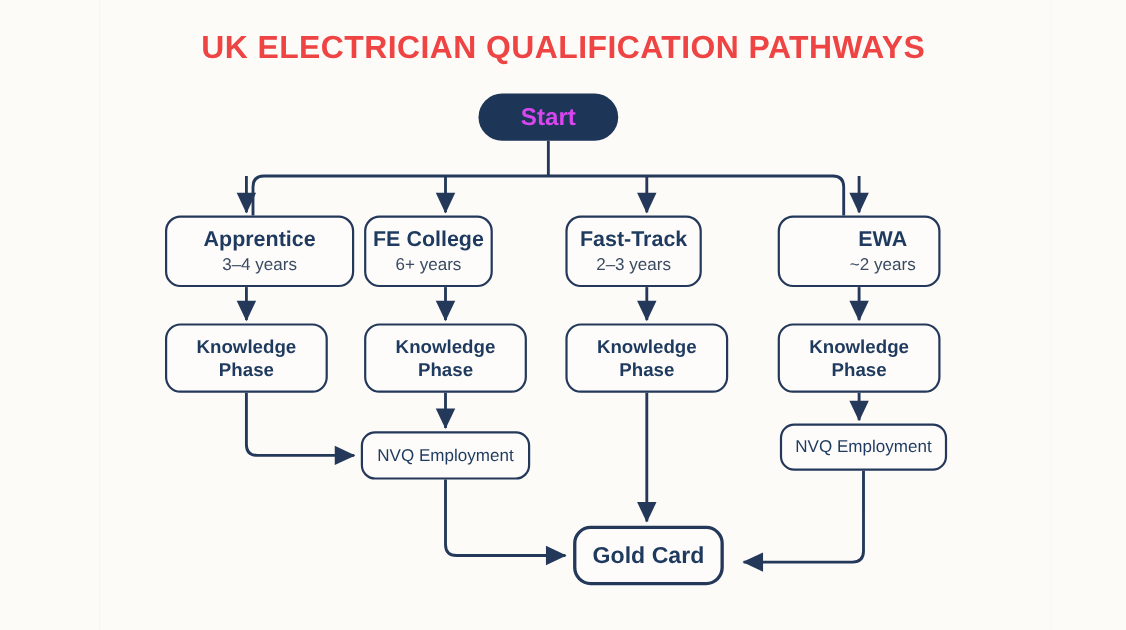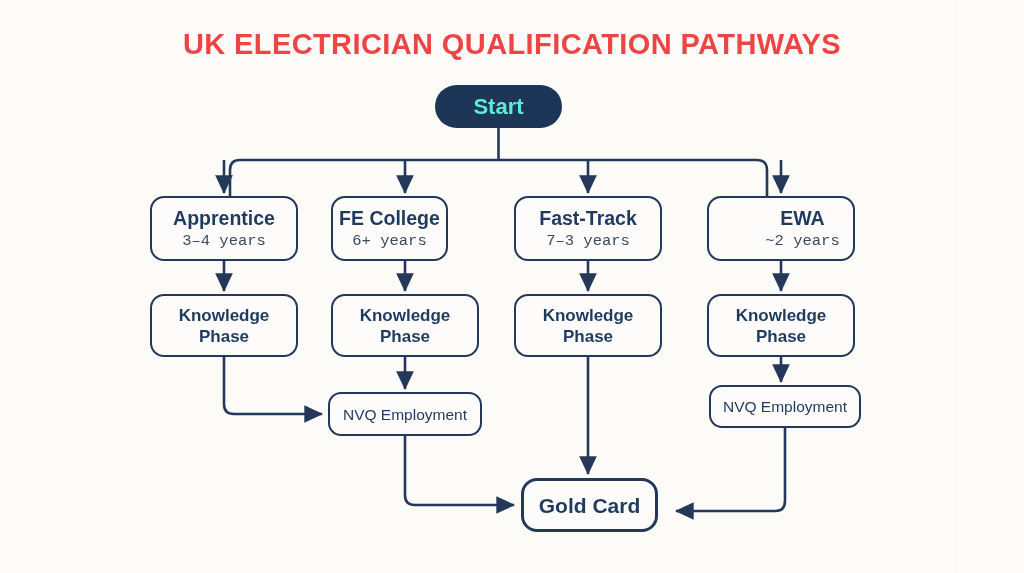--- a/index.html
+++ b/index.html
@@ -87,21 +87,20 @@
     font-weight: bold;
     line-height: 23px;
     color: #1F3A5F;
   }
   .node .t2 {
     font-size: 15.5px;
     font-weight: normal;
     line-height: 20px;
     color: #3A4A61;
     margin-top: 1px;
-    font-family: Liberation Mono, monospace;
   }
   .node.phase .t1 {
     font-size: 17px;
     line-height: 21px;
   }
   .node.nvq {
     border-radius: 13px;
     border-width: 2.5px;
   }
   .node.nvq .t1 {
@@ -158,36 +157,36 @@
 
       <path d="M781,357 L781,382" marker-end="url(#ar)"></path>
 
       <path d="M405,436 L405,495 Q405,505 415,505 L514,505" marker-end="url(#ar)"></path>
 
       <path d="M785,428 L785,501 Q785,511 775,511 L676,511" marker-end="url(#ar)"></path>
     </g>
   </svg>
 
   <div class="node start" style="left:435px; top:85px; width:127px; height:43px;">
-    <span class="t1" style="color:#5eead4;font-size:22px;">Start</span>
-  </div>
-
-  <div class="node stage" style="left:150px; top:196px; width:148px; height:65px;">
+    <span class="t1" style="color:#d946ef;font-size:22px;">Start</span>
+  </div>
+
+  <div class="node stage" style="left:150px; top:196px; width:172px; height:65px;">
     <span class="t1">Apprentice</span>
     <span class="t2">3–4 years</span>
   </div>
 
   <div class="node stage" style="left:331px; top:196px; width:117px; height:65px;">
     <span class="t1">FE College</span>
     <span class="t2">6+ years</span>
   </div>
 
-  <div class="node stage" style="left:514px; top:196px; width:148px; height:65px;">
+  <div class="node stage" style="left:514px; top:196px; width:124px; height:65px;">
     <span class="t1">Fast-Track</span>
-    <span class="t2">7–3 years</span>
+    <span class="t2">2–3 years</span>
   </div>
 
   <div class="node stage" style="left:707px; top:196px; width:148px; height:65px;padding-left:43px;">
     <span class="t1">EWA</span>
     <span class="t2">~2 years</span>
   </div>
 
   <div class="node stage phase" style="left:150px; top:294px; width:148px; height:63px;">
     <span class="t1">Knowledge</span>
     <span class="t1">Phase</span>

